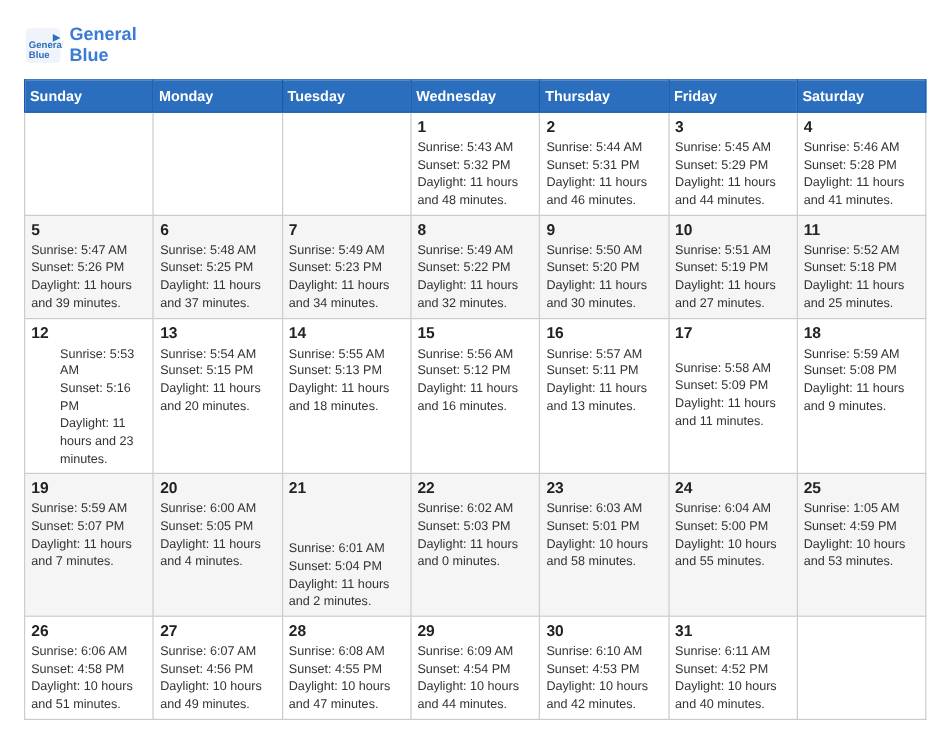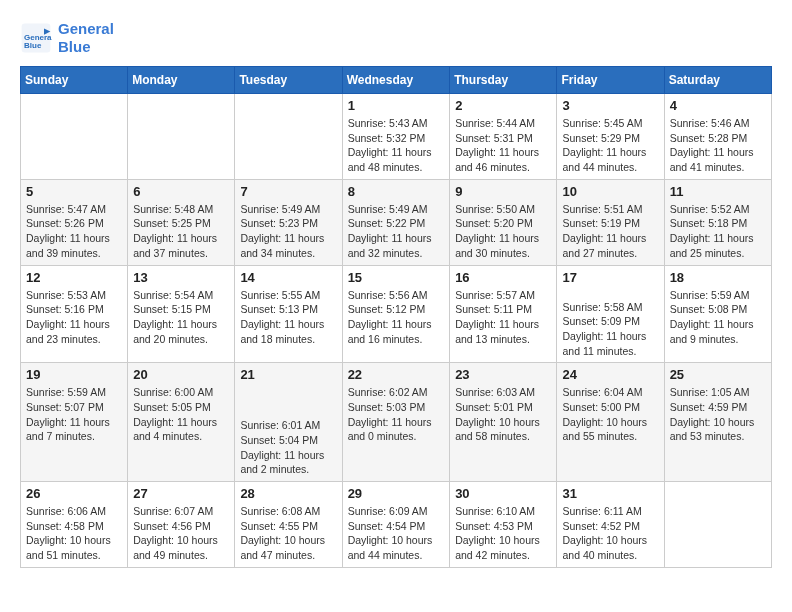--- a/index.html
+++ b/index.html
@@ -186,21 +186,21 @@
         <td>
           <div class="day-number">11</div>
           <div class="day-info" style="white-space: pre-line;">Sunrise: 5:52 AM
 Sunset: 5:18 PM
 Daylight: 11 hours and 25 minutes.</div>
         </td>
       </tr>
       <tr>
         <td>
           <div class="day-number">12</div>
-          <div class="day-info" style="white-space: pre-line;">Sunrise: 5:53 AM
+          <div class="day-info" style="white-space: pre-line; margin-left: 24px;">Sunrise: 5:53 AM
 Sunset: 5:16 PM
 Daylight: 11 hours and 23 minutes.</div>
         </td>
         <td>
           <div class="day-number">13</div>
           <div class="day-info" style="white-space: pre-line;">Sunrise: 5:54 AM
 Sunset: 5:15 PM
 Daylight: 11 hours and 20 minutes.</div>
         </td>
         <td>

